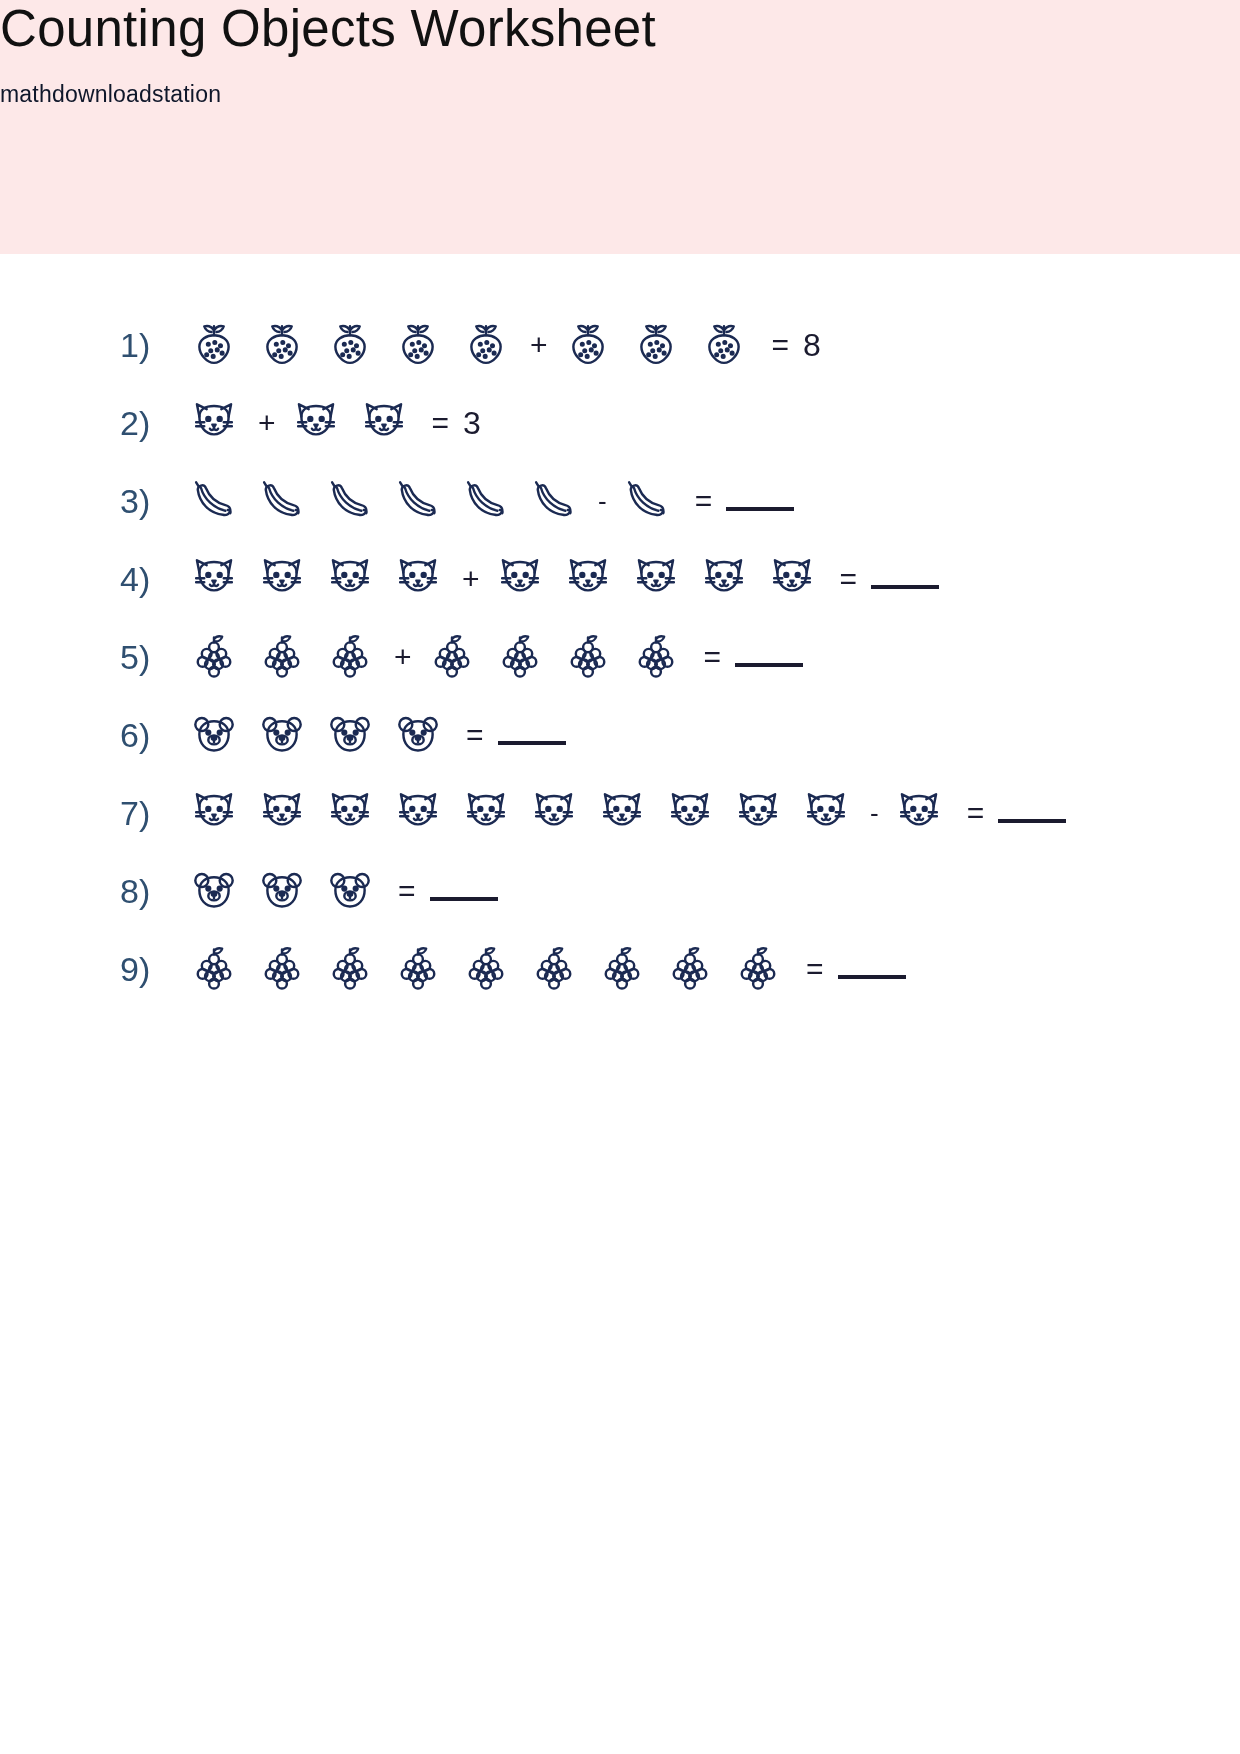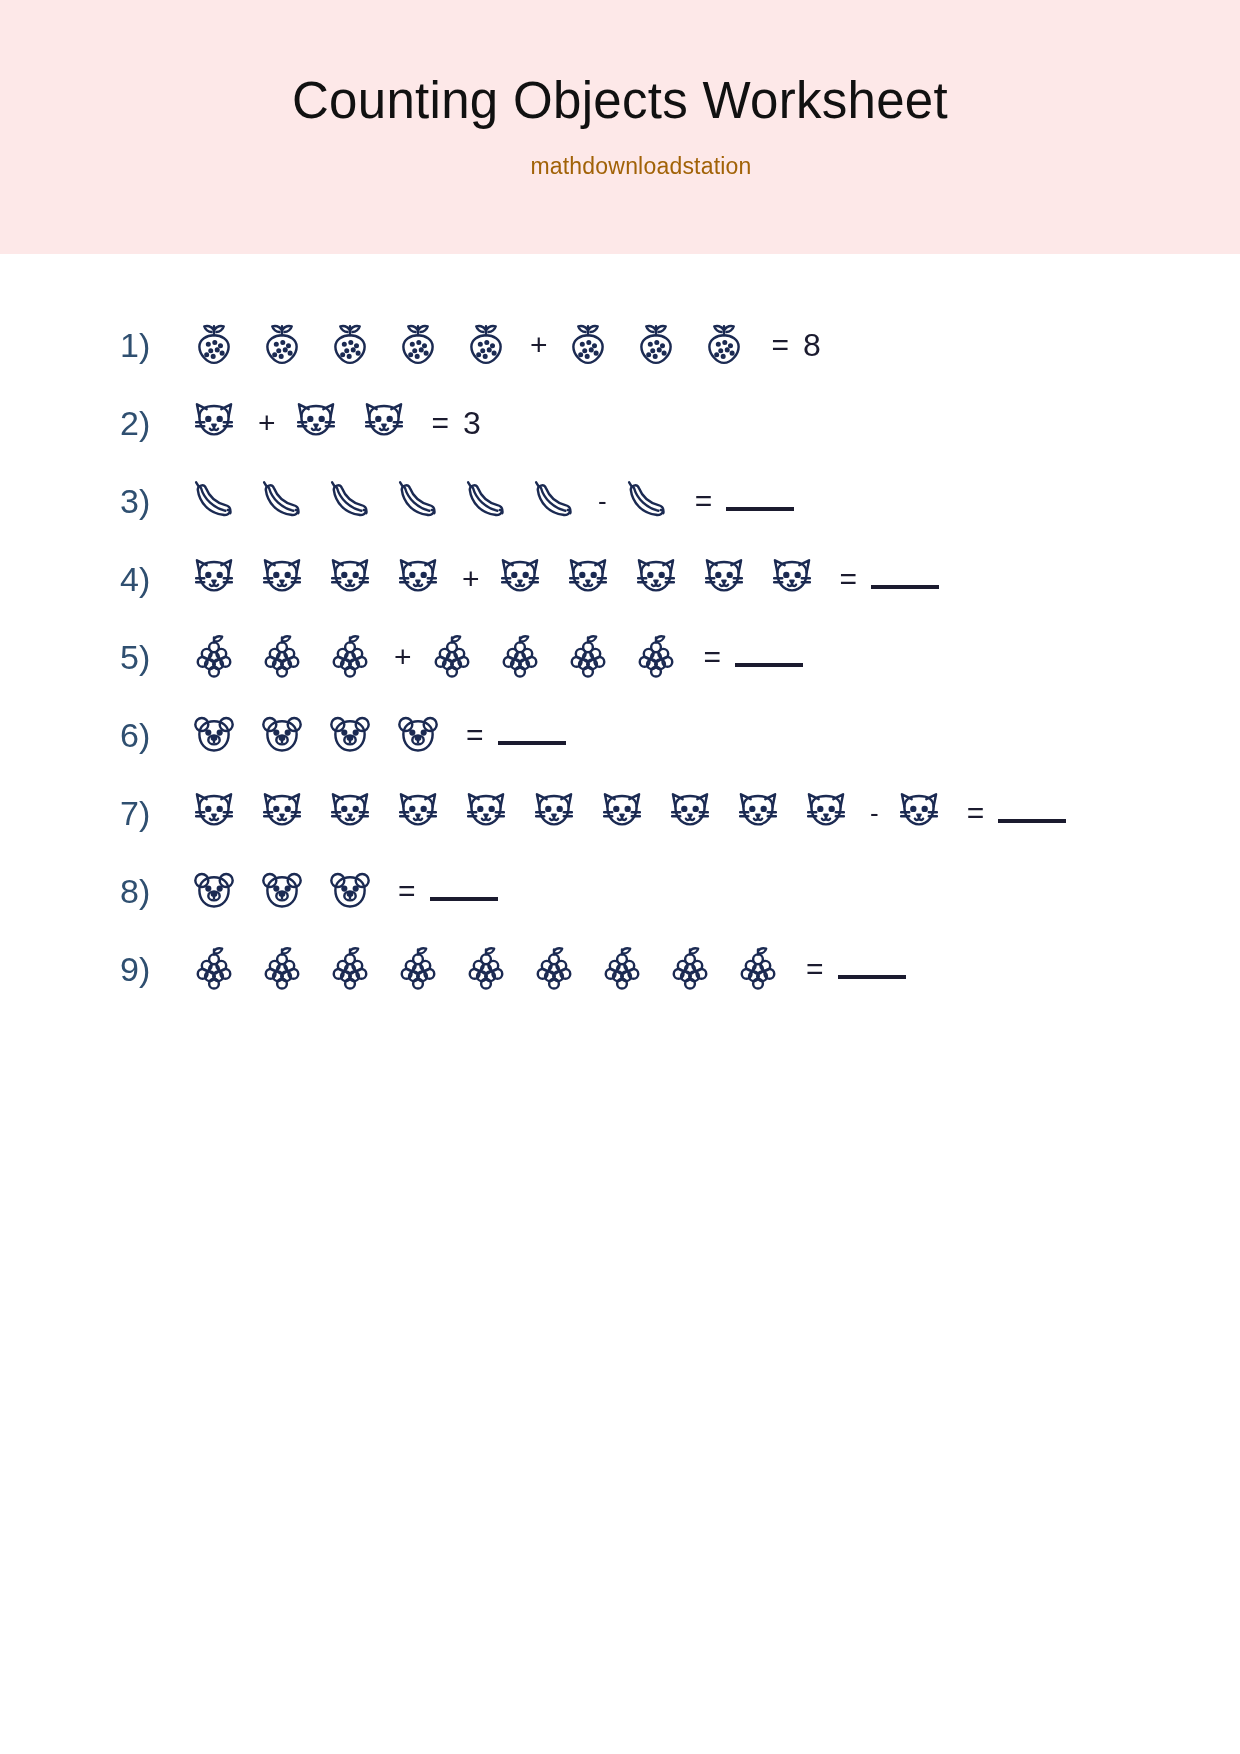--- a/index.html
+++ b/index.html
@@ -18,37 +18,35 @@
     position: relative;
     width: 1240px;
     height: 1754px;
     background: #ffffff;
   }
   .header {
     background: #fde8e8;
     width: 100%;
     height: 254px;
     box-sizing: border-box;
-    padding-top: 72px;
-    text-align: center;
+    text-align: left;
   }
   .title {
     font-size: 51px;
     font-weight: normal;
     color: #111111;
     letter-spacing: 0.3px;
     margin: 0;
     line-height: 1.15;
   }
   .subtitle {
     font-size: 23px;
-    color: #a16207;
+    color: #0f172a;
     margin-top: 22px;
     letter-spacing: 0.2px;
-    margin-left: 42px;
   }
   .problems {
     padding: 52px 0 0 0;
   }
   .problem {
     display: flex;
     align-items: center;
     padding-left: 120px;
     min-height: 78px;
     box-sizing: border-box;

